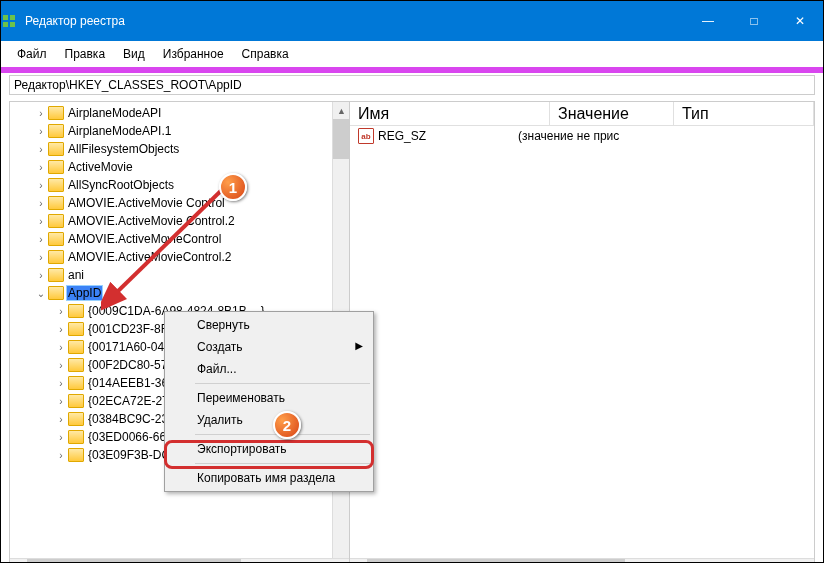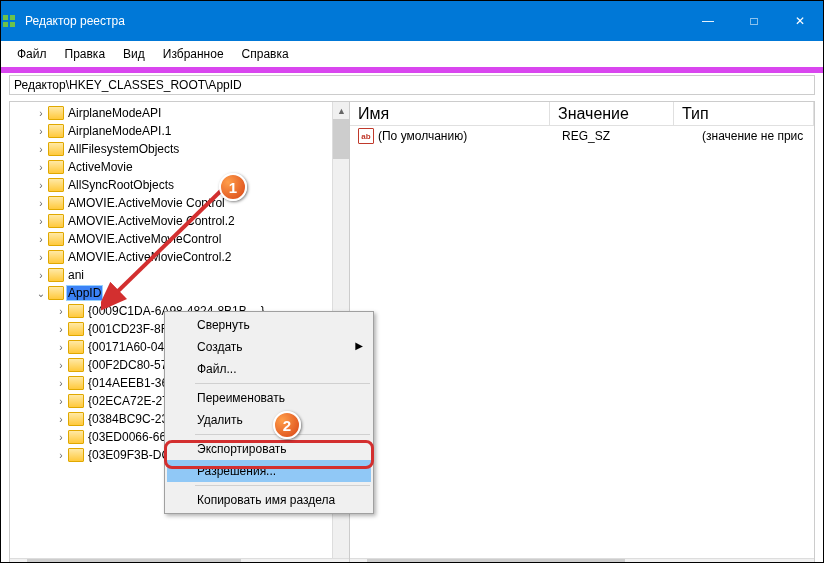--- a/index.html
+++ b/index.html
@@ -212,21 +212,20 @@
   </div>
 
   <div class="list-pane">
     <div class="list-header">
       <div class="col col-name">Имя</div>
       <div class="col col-value">Значение</div>
       <div class="col col-type">Тип</div>
     </div>
     <div class="list-row">
       <span class="val-ico">ab</span>
-      <span class="col-name" style="width:184px">(По умолчанию)</span>
       <span class="col-type">REG_SZ</span>
       <span class="col-value">(значение не прис</span>
     </div>
     <div class="scrollbar-h">
       <div class="sb-btn">◀</div>
       <div class="sb-track">
           <div class="sb-thumb" style="left:0;width:60%"></div>
         </div>
       <div class="sb-btn">▶</div>
     </div>
@@ -235,21 +234,20 @@
 
 <div class="context-menu">
   <div class="cm-item">Свернуть</div>
   <div class="cm-item"><span>Создать</span><span class="submenu-arrow">▶</span></div>
   <div class="cm-item">Файл...</div>
   <div class="cm-sep"></div>
   <div class="cm-item">Переименовать</div>
   <div class="cm-item">Удалить</div>
   <div class="cm-sep"></div>
   <div class="cm-item">Экспортировать</div>
-  <div class="cm-item highlighted">Разрешения...</div>
   <div class="cm-sep"></div>
   <div class="cm-item">Копировать имя раздела</div>
 </div>
 
 <svg class="arrow-svg" width="160" height="140">
   <defs>
       <marker id="ah" markerWidth="10" markerHeight="10" refX="2" refY="3" orient="auto">
         <path d="M0,0 L0,6 L8,3 z" fill="#d32f2f"></path>
       </marker>
     </defs>

